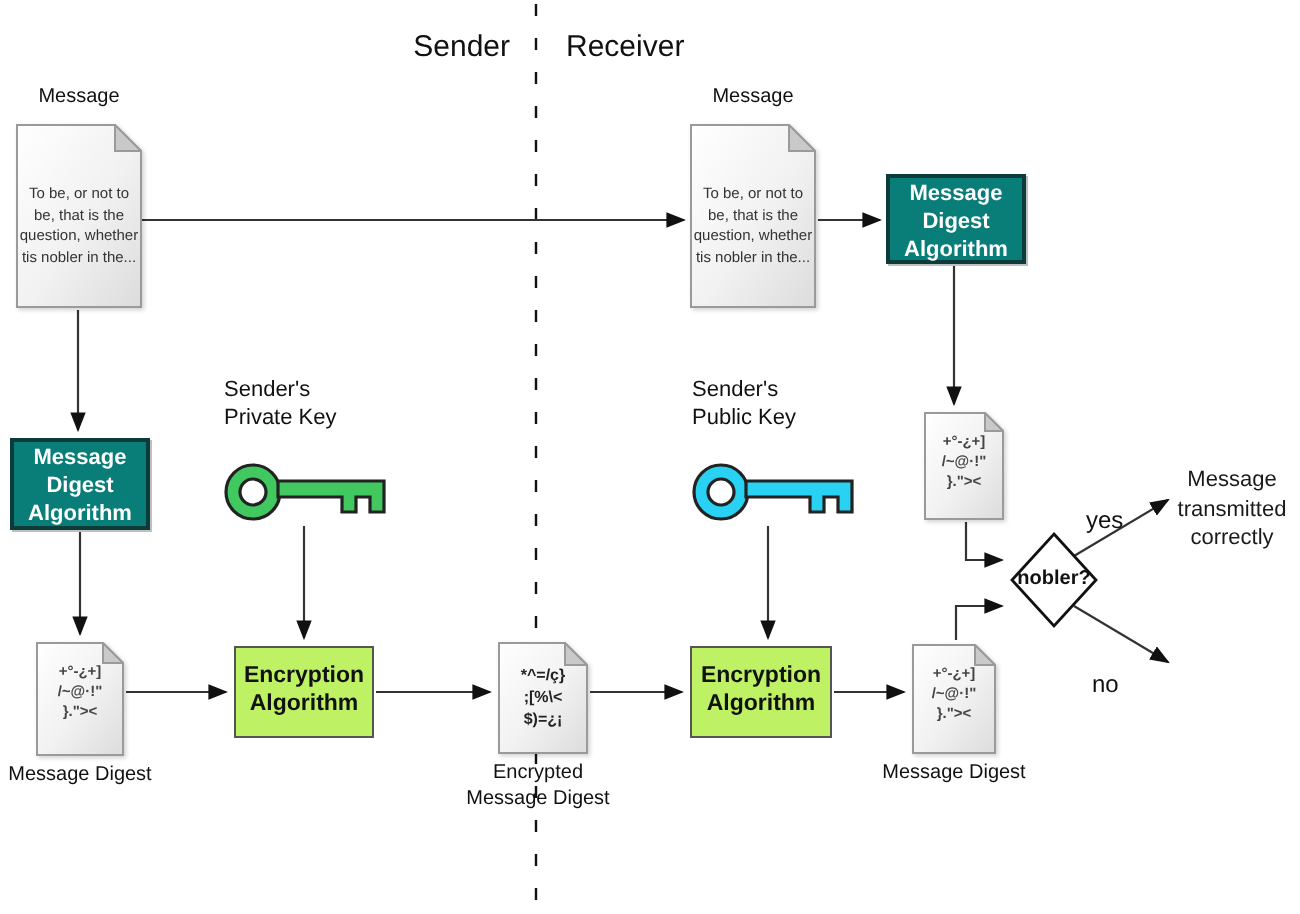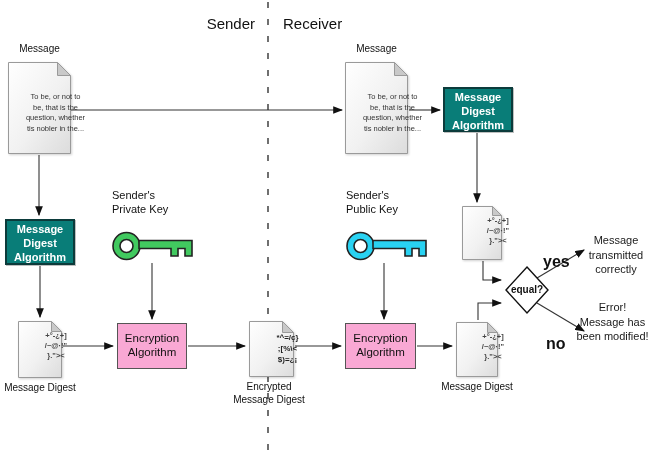--- a/index.html
+++ b/index.html
@@ -5,38 +5,38 @@
   html,body{margin:0;padding:0;background:#fff;}
   #canvas{
     position:relative;width:650px;height:457px;background:#ffffff;
     font-family:"Liberation Sans", sans-serif;overflow:hidden;
   }
   .abs{position:absolute;}
   .pre{white-space:pre-line;}
   #overlay{position:absolute;left:0;top:0;width:650px;height:457px;}
   .hdr{font-size:15px;color:#111;}
   .doc-label{font-size:10px;color:#111;text-align:center;}
-  .doc{position:absolute;padding-left:32px;}
+  .doc{position:absolute;}
   .doc > svg{position:absolute;left:0;top:0;filter:drop-shadow(1.5px 1.5px 1px rgba(0,0,0,0.18));}
   .doc-body{position:absolute;left:0;right:0;text-align:center;color:#333;}
   .body-lg{top:30px;font-size:7.5px;line-height:10.5px;}
   .body-sm{top:10px;font-size:7.5px;line-height:10px;font-weight:600;color:#444;}
   .body-enc{top:11px;font-size:8px;line-height:11px;font-weight:700;color:#222;}
   .algo-box{
     background:#097d78;border:2px solid #0c3b3b;color:#fff;font-weight:bold;
     font-size:11px;line-height:14px;text-align:center;box-sizing:border-box;
     box-shadow:1px 1px 0 rgba(0,0,0,0.25);padding-top:1px;
   }
   .enc-box{
-    background:#f9a8d4;border:1.5px solid #555;color:#111;font-weight:normal;
+    background:#bef264;border:1.5px solid #555;color:#111;font-weight:bold;
     font-size:11.5px;line-height:14px;text-align:center;box-sizing:border-box;
     padding-top:7px;
   }
   .key-label{font-size:11px;line-height:14px;text-align:left;color:#111;}
-  .yesno{font-weight:bold;font-size:16px;color:#111;}
+  .yesno{font-weight:normal;font-size:12px;color:#111;}
   .outcome{text-align:center;font-size:11px;line-height:14.5px;color:#1a1a1a;}
   .equal-label{font-weight:bold;font-size:10px;color:#111;text-align:center;}
 </style>
 </head>
 <body>
 
 <div id="canvas">
 
   <svg id="overlay" viewBox="0 0 650 457">
     <defs>
@@ -169,23 +169,20 @@
     <svg width="42" height="55" viewBox="0 0 42 55">
       <path d="M0.5,0.5 L31.5,0.5 L41.5,10.5 L41.5,54.5 L0.5,54.5 Z" fill="url(#g-doc)" stroke="#9a9a9a"></path>
       <path d="M31.5,0.5 L31.5,10.5 L41.5,10.5 Z" fill="#c9c9c9" stroke="#9a9a9a"></path>
     </svg>
     <div class="doc-body body-sm pre">+°-¿+]
 /~@·!"
 }."&gt;&lt;</div>
   </div>
   <div class="abs doc-label" style="left:439px;top:381px;width:76px;">Message Digest</div>
 
-  <div class="abs equal-label" style="left:505px;top:284px;width:44px;">equal?</div>
+  <div class="abs equal-label" style="left:505px;top:284px;width:44px;">nobler?</div>
   <div class="abs yesno" style="left:543px;top:253px;">yes</div>
   <div class="abs yesno" style="left:546px;top:308px;margin-top:27px;">no</div>
   <div class="abs outcome pre" style="left:581px;top:233px;width:70px;">Message
 transmitted
 correctly</div>
-  <div class="abs outcome pre" style="left:575px;top:300px;width:75px;">Error!
-Message has
-been modified!</div>
 
 </div>
 
 </body></html>

